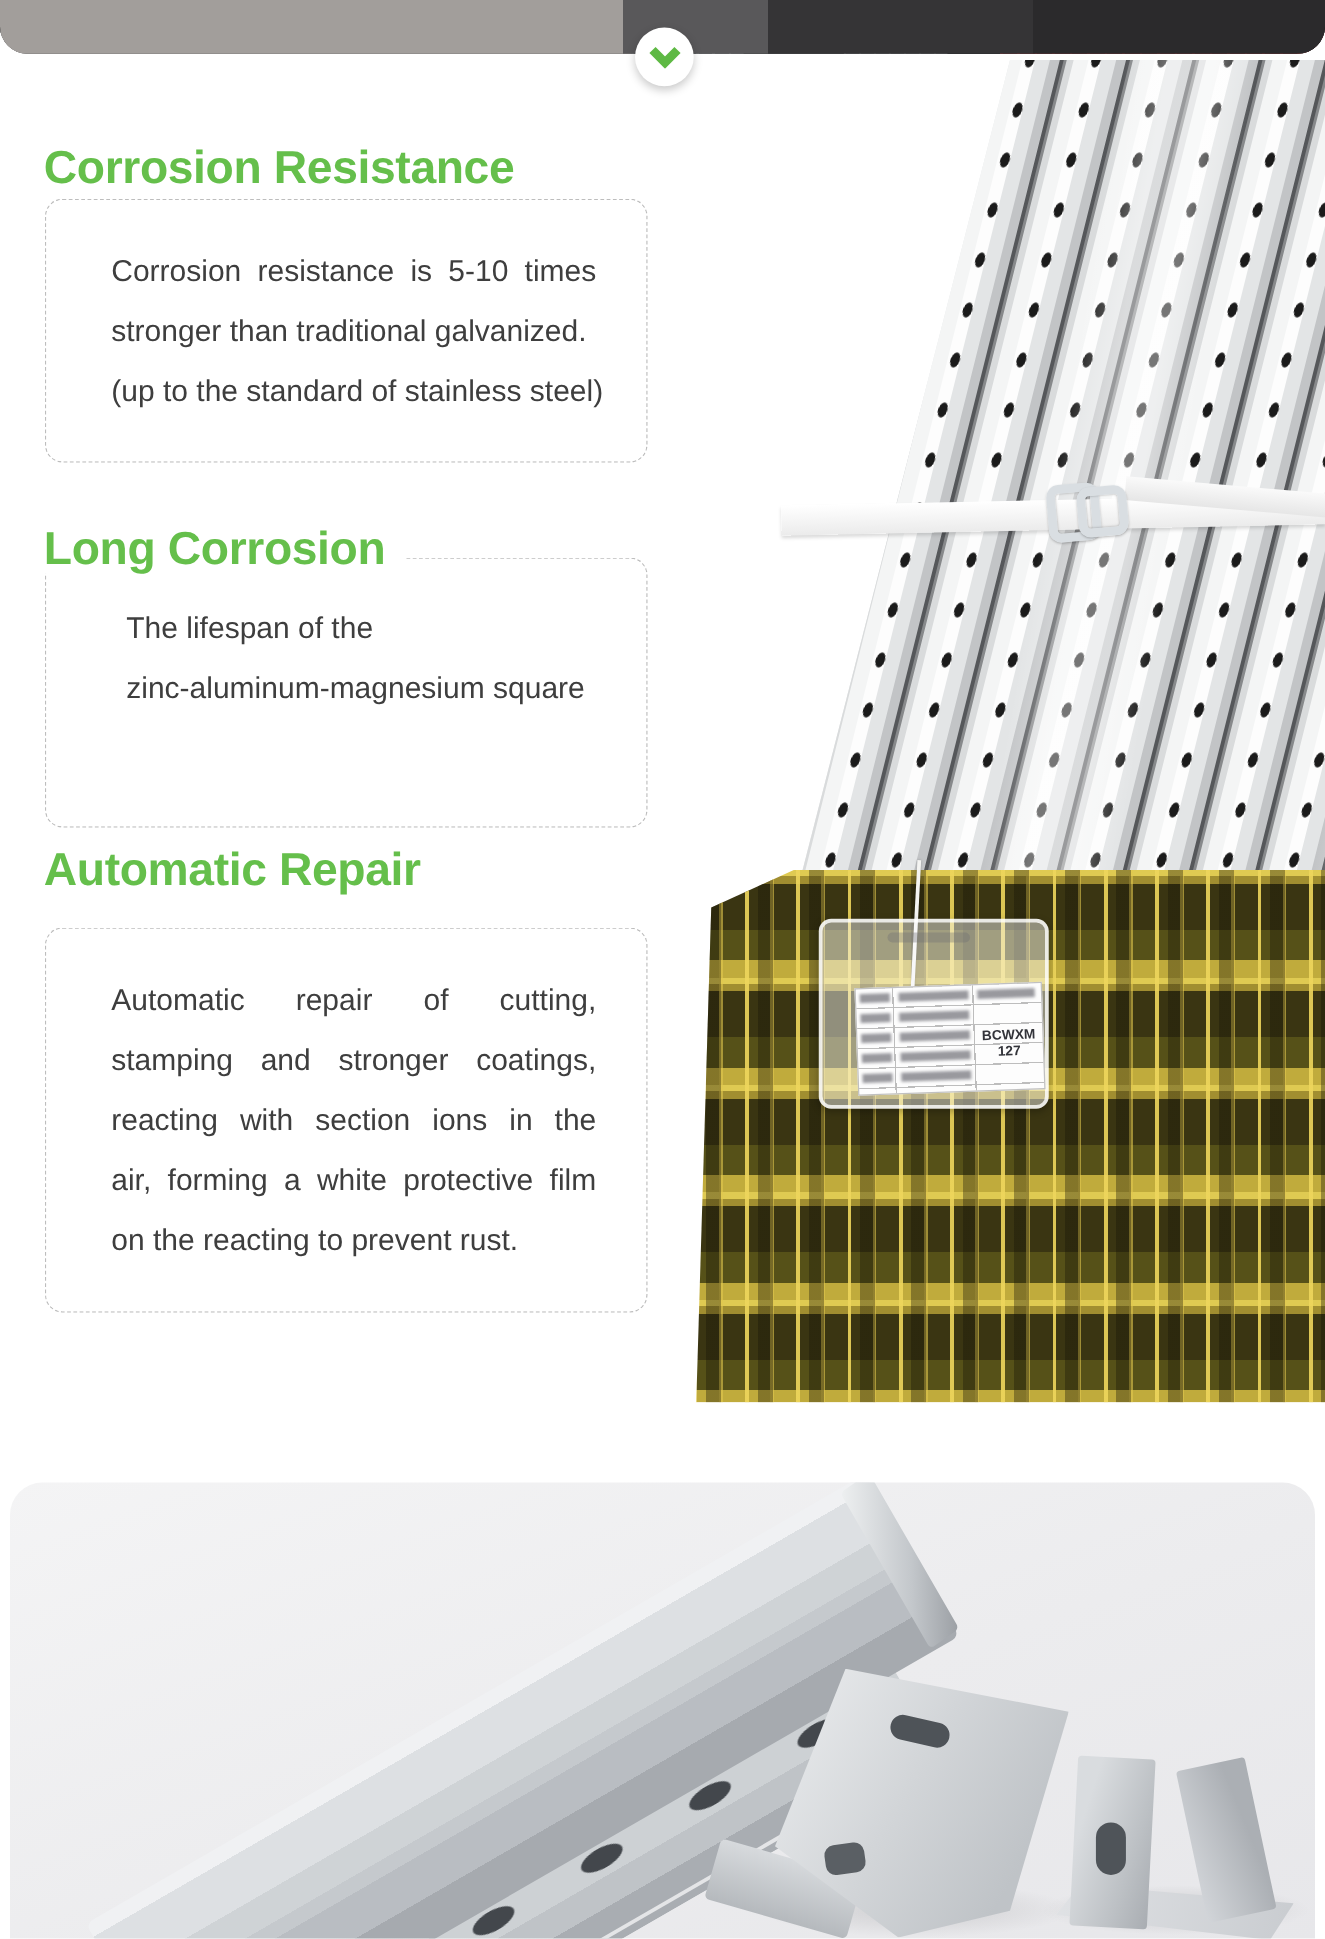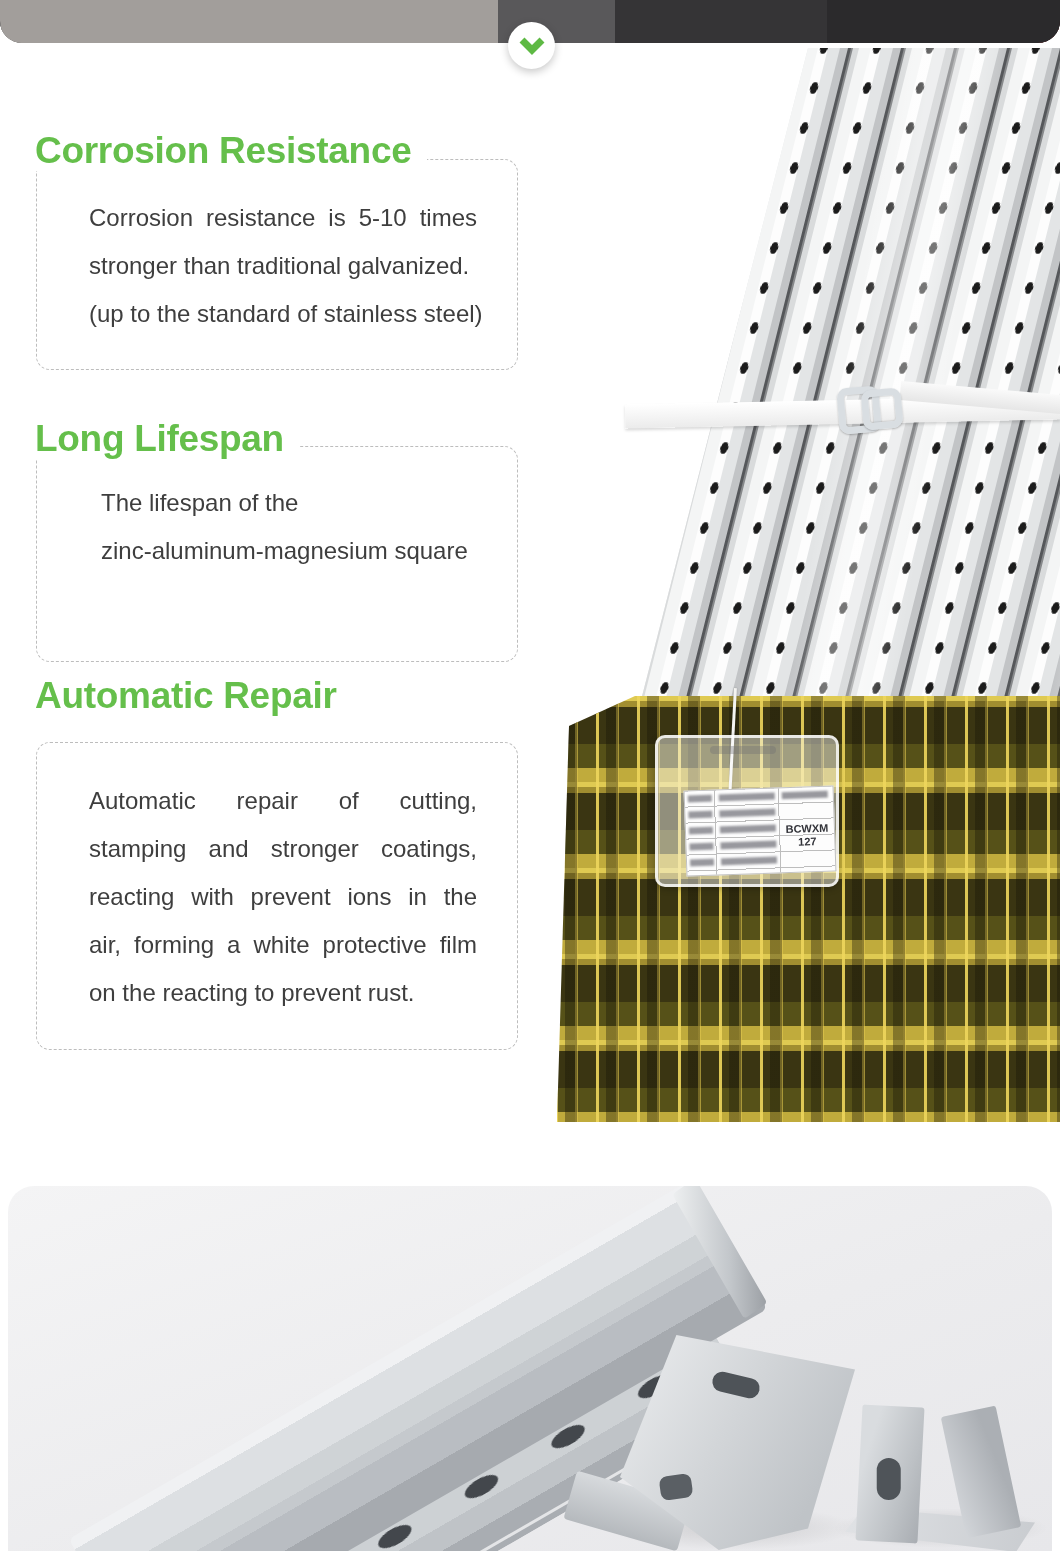--- a/index.html
+++ b/index.html
@@ -33,21 +33,21 @@
 
   
   .scroll-btn{position:absolute;left:508px;top:22px;width:47px;height:47px;border-radius:50%;
     background:#fff;box-shadow:0 3px 8px rgba(0,0,0,.22);display:flex;align-items:center;
     justify-content:center;z-index:6;cursor:pointer;}
 
   
   .feature-title{position:absolute;left:35px;margin:0;z-index:3;display:inline-block;
     background:#fff;padding:0 16px 0 0;font-size:37px;line-height:40px;font-weight:700;
     color:#65bf4b;letter-spacing:-0.3px;}
-  .t1{top:131px;text-align:right;} .t2{top:419px;} .t3{top:676px;}
+  .t1{top:114px;text-align:right;} .t2{top:419px;} .t3{top:676px;}
   .fbox{position:absolute;left:36px;width:482px;border:1px dashed #bdbdbd;border-radius:14px;
     box-sizing:border-box;color:#3e3e3e;font-size:24px;}
   .b1{top:159px;height:211px;padding:34px 40px 0 52px;}
   .b2{top:446px;height:216px;padding:32px 40px 0 64px;}
   .b3{top:742px;height:308px;padding:34px 40px 0 52px;}
   .fline{height:48px;line-height:48px;white-space:nowrap;}
   .jl{white-space:normal;text-align:justify;text-align-last:justify;}
 
   
   .stack-photo{position:absolute;left:555px;top:48px;width:505px;height:1078px;}
@@ -170,31 +170,31 @@
     </svg>
   </div>
 
   <h2 class="feature-title t1">Corrosion Resistance</h2>
   <div class="fbox b1">
     <div class="fline jl">Corrosion resistance is 5-10 times</div>
     <div class="fline">stronger than traditional galvanized.</div>
     <div class="fline">(up to the standard of stainless steel)</div>
   </div>
 
-  <h2 class="feature-title t2">Long Lifespan</h2>
+  <h2 class="feature-title t2">Long Corrosion</h2>
   <div class="fbox b2">
     <div class="fline">The lifespan of the</div>
     <div class="fline">zinc-aluminum-magnesium square</div>
   </div>
 
   <h2 class="feature-title t3">Automatic Repair</h2>
   <div class="fbox b3">
     <div class="fline jl">Automatic repair of cutting,</div>
     <div class="fline jl">stamping and stronger coatings,</div>
-    <div class="fline jl">reacting with prevent ions in the</div>
+    <div class="fline jl">reacting with section ions in the</div>
     <div class="fline jl">air, forming a white protective film</div>
     <div class="fline">on the reacting to prevent rust.</div>
   </div>
 
   <div class="stack-photo">
     <div class="channels">
       <div class="channels-pattern"></div>
       <div class="channels-sheen"></div>
     </div>
     <div class="strap"></div>

